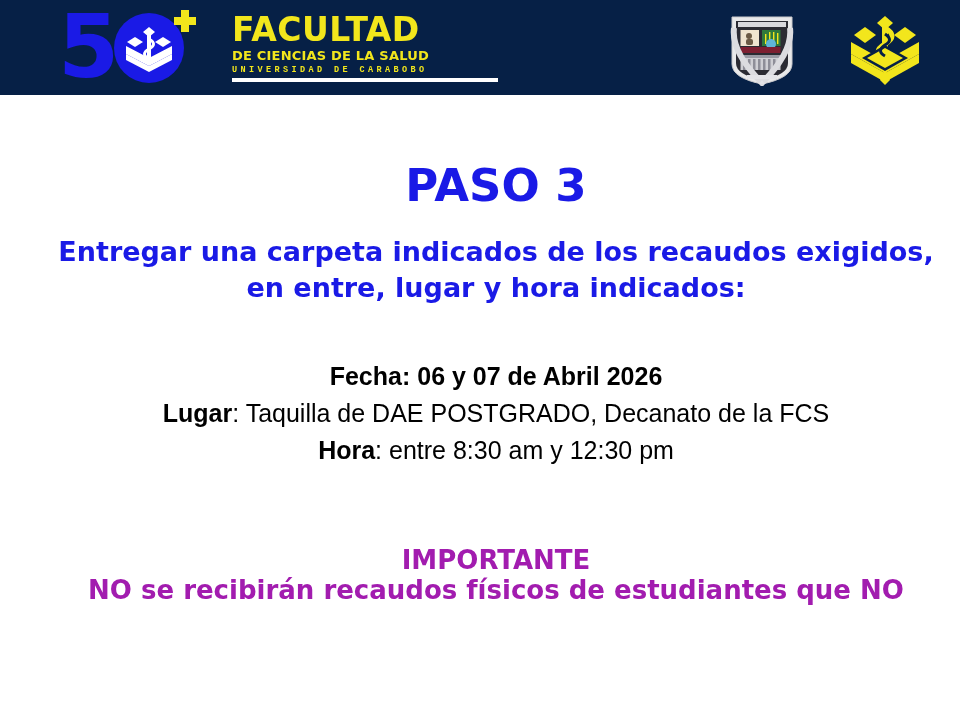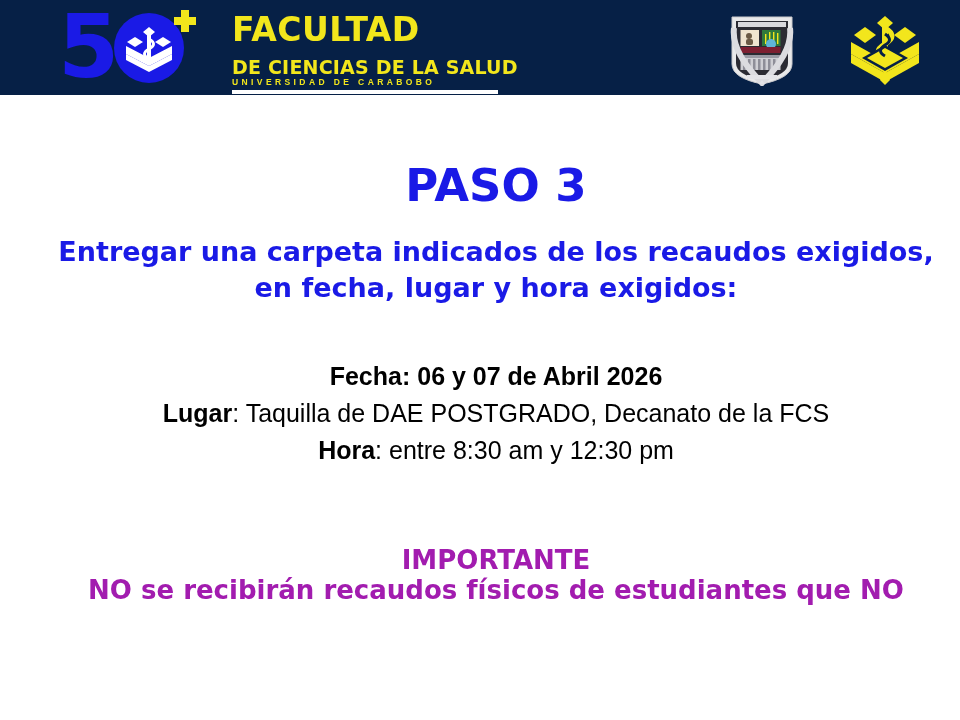--- a/index.html
+++ b/index.html
@@ -90,29 +90,29 @@
   .wm-line1 {
     font-family: "DejaVu Sans", sans-serif;
     font-size: 33px;
     font-weight: bold;
     line-height: 32px;
     letter-spacing: 0.5px;
     white-space: nowrap;
   }
   .wm-line2 {
     font-family: "DejaVu Sans", sans-serif;
-    font-size: 19px;
+    font-size: 13px;
     font-weight: bold;
     line-height: 17px;
     letter-spacing: 0.2px;
     white-space: nowrap;
-    margin-top: 13px;
+    margin-top: 1px;
   }
   .wm-line3 {
-    font-family: Liberation Sans, sans-serif;
+    font-family: Liberation Mono, monospace;
     font-size: 8.5px;
     font-weight: bold;
     line-height: 11px;
     letter-spacing: 3.4px;
     white-space: nowrap;
     margin-top: 1px;
   }
   .wm-rule {
     width: 266px;
     height: 4px;
@@ -285,21 +285,21 @@
     </div>
 
   </div>
 
   <div class="body-area">
 
     <div class="step-title">PASO 3</div>
 
     <div class="lead">
       <div>Entregar una carpeta indicados de los recaudos exigidos,</div>
-      <div>en fecha, lugar y hora exigidos:</div>
+      <div>en entre, lugar y hora indicados:</div>
     </div>
 
     <div class="details">
       <div class="detail-line">
         <span class="lbl">Fecha:</span><span class="lbl"> 06 y 07 de Abril 2026</span>
       </div>
       <div class="detail-line">
         <span class="lbl">Lugar</span><span>: Taquilla de DAE POSTGRADO, Decanato de la FCS</span>
       </div>
       <div class="detail-line">

